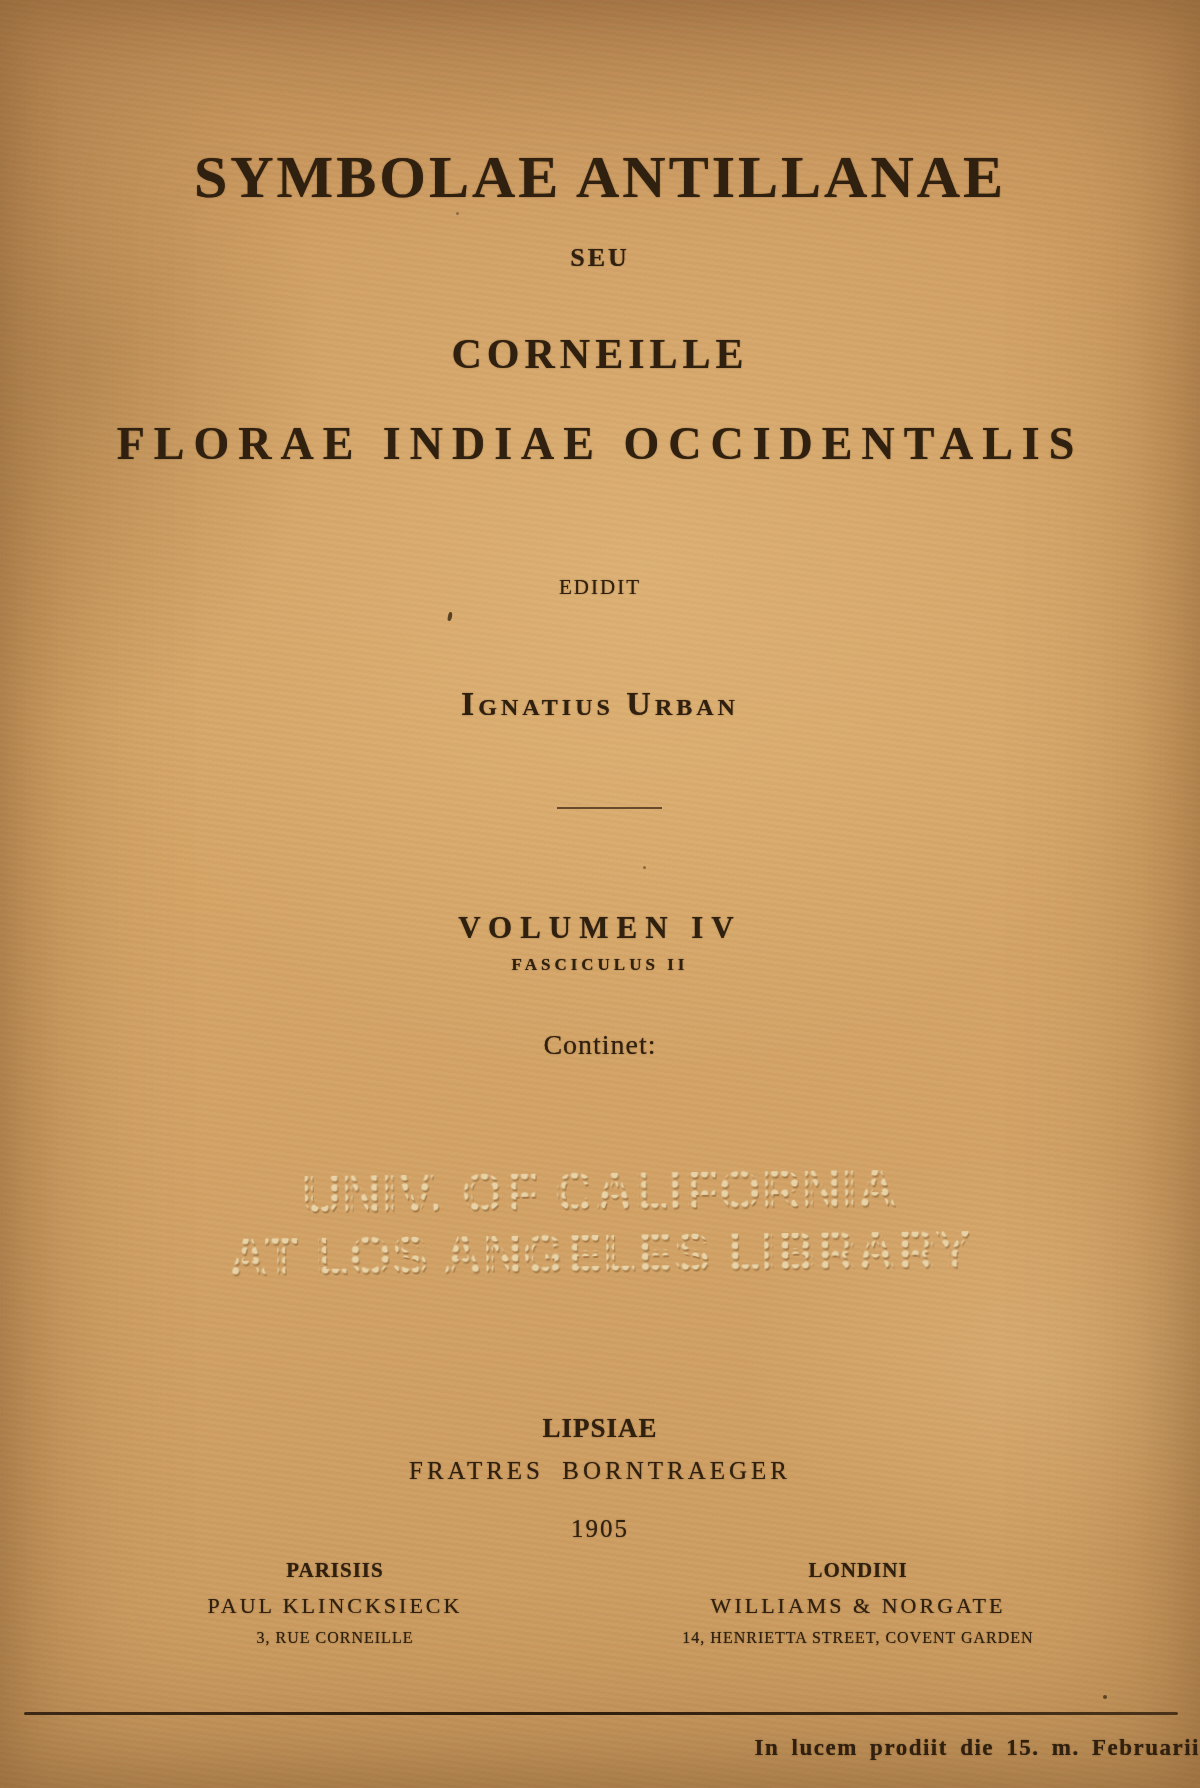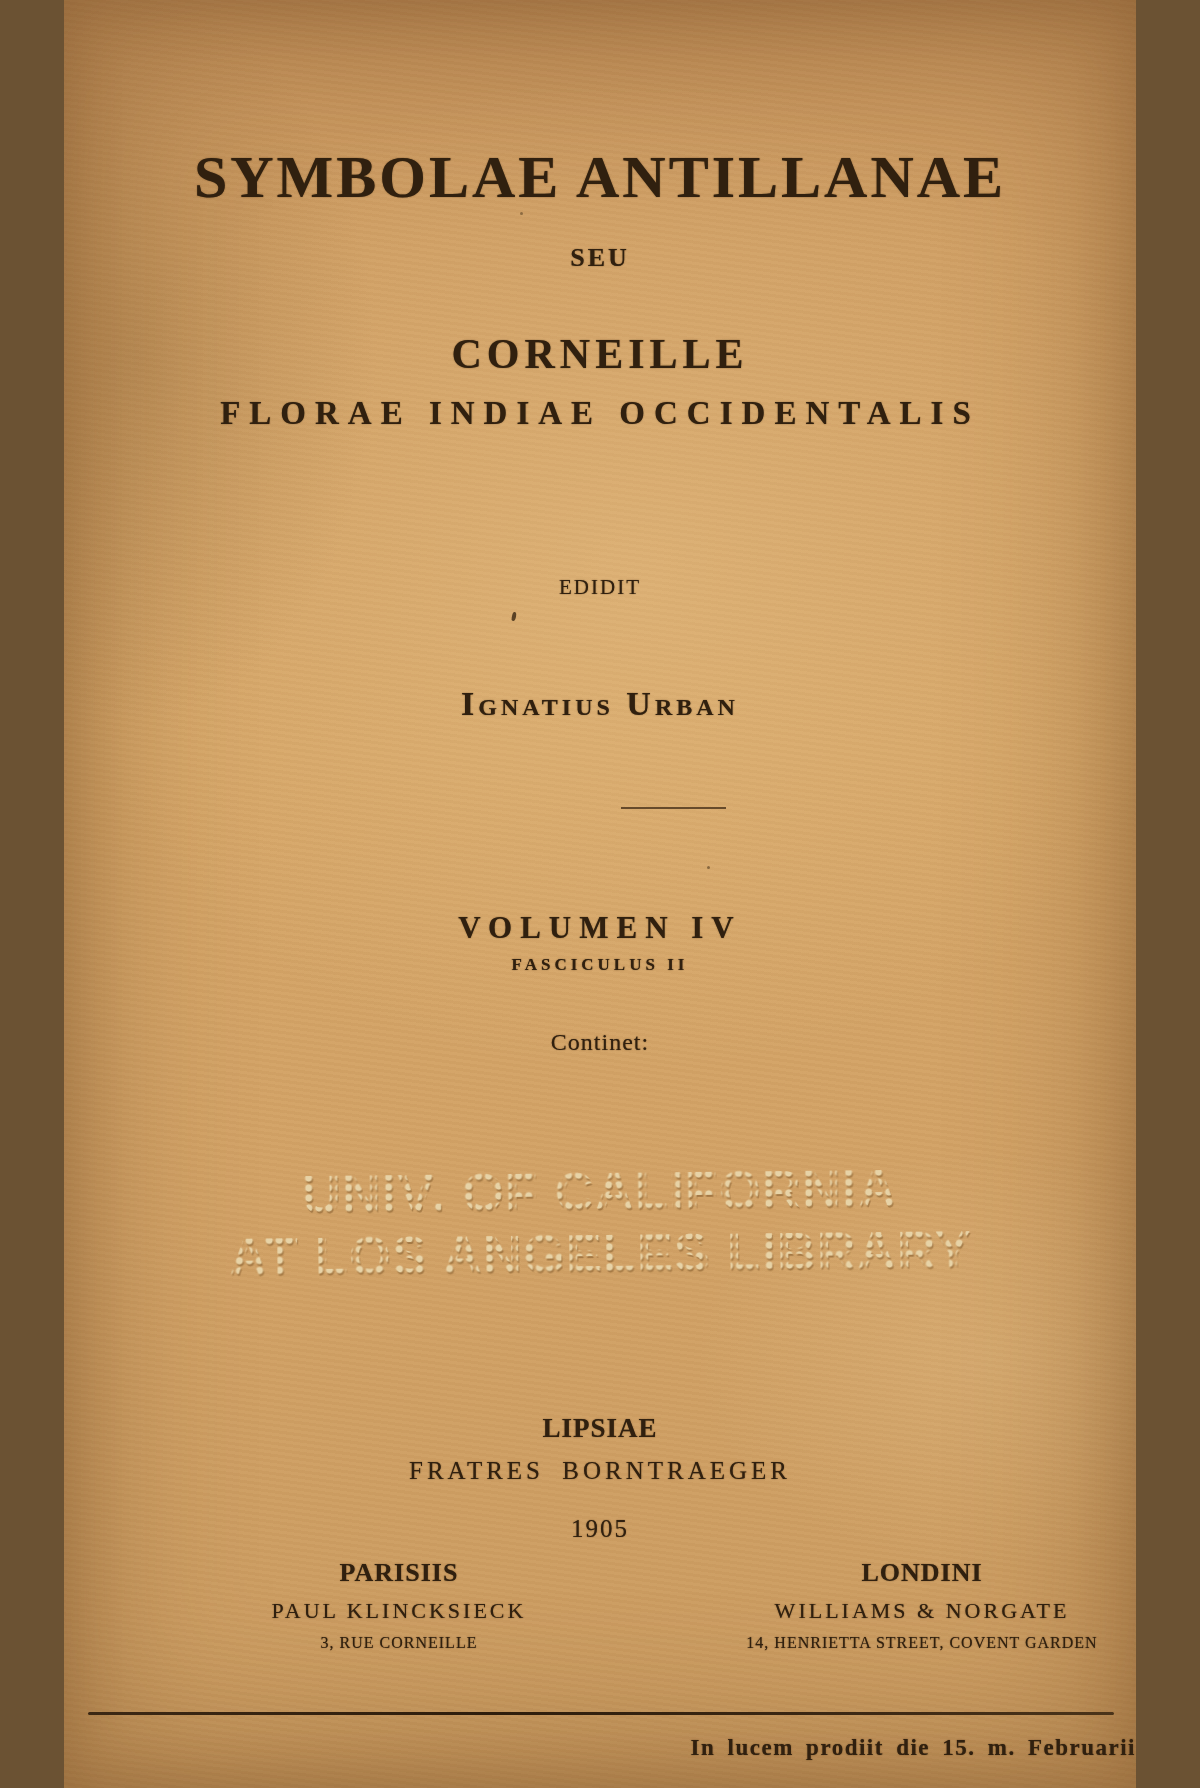--- a/index.html
+++ b/index.html
@@ -1,42 +1,42 @@
 <!DOCTYPE html>
 <html><head>
 <meta charset="utf-8">
 <style>
   html,body{margin:0;padding:0;background:#6b5233;}
   .page{
     position:relative;
-    width:1072px;height:1788px;
+    width:1200px;height:1788px;
     margin:0 auto;
     overflow:hidden;
     font-family:"Liberation Serif", serif;
     color:#30200f;
     background-image:
       radial-gradient(ellipse 340px 520px at 7% 20%, rgba(92,60,24,0.16), rgba(92,60,24,0) 70%),
       radial-gradient(ellipse 420px 300px at 86% 76%, rgba(255,236,190,0.12), rgba(255,236,190,0) 70%),
       radial-gradient(ellipse 820px 700px at 53% 32%, rgba(255,226,170,0.22), rgba(255,226,170,0) 72%),
       repeating-linear-gradient(8deg, rgba(255,242,210,0.025) 0 3px, rgba(110,72,32,0.03) 3px 6px),
       linear-gradient(180deg,#c3915a 0%, #cf9e63 14%, #d5a567 42%, #d2a266 68%, #ca9b60 100%);
     box-shadow: inset 0 0 150px 30px rgba(96,60,22,0.34), inset 0 0 50px 8px rgba(110,70,30,0.22);
   }
   .tb{position:absolute;left:0;right:0;text-align:center;line-height:1.05;white-space:nowrap;}
   .soft{text-shadow:0 0 1px rgba(52,32,12,0.55), 0 0 2px rgba(52,32,12,0.18);}
   .book-title{top:146px;font-size:60px;font-weight:700;letter-spacing:3px;}
   .seu{top:244px;font-size:26px;font-weight:700;letter-spacing:3px;}
   .fundamenta{top:332px;font-size:42px;font-weight:700;letter-spacing:5px;}
-  .florae{top:396px;font-size:33px;font-weight:700;letter-spacing:9px;}
+  .florae{top:420px;font-size:46px;font-weight:700;letter-spacing:9px;}
   .edidit{top:576px;font-size:21px;letter-spacing:2px;}
   .editor{top:686px;font-size:34px;font-weight:700;font-variant:small-caps;letter-spacing:4px;}
   .mid-rule{position:absolute;top:807px;left:557px;width:105px;height:2px;background:rgba(74,50,26,0.8);}
   .volume{top:912px;font-size:31px;font-weight:700;letter-spacing:8px;}
   .fascicle{top:956px;font-size:17px;font-weight:700;letter-spacing:4px;}
-  .continet{top:1030px;font-size:24px;letter-spacing:1px;word-spacing:3px;}
+  .continet{top:1030px;font-size:28px;letter-spacing:1px;word-spacing:3px;}
   .contents{top:1096px;font-size:25px;letter-spacing:0.5px;word-spacing:7px;}
   .stamp{position:absolute;top:1160px;left:0;right:0;text-align:center;transform:rotate(-0.6deg);}
   .stamp-line{
     display:block;
     font-family:"Liberation Sans", sans-serif;
     font-weight:700;
     font-size:54px;
     letter-spacing:1px;
     line-height:62px;
     color:transparent;
@@ -44,21 +44,21 @@
     background-size:10px 10px;
     -webkit-background-clip:text;
     background-clip:text;
     filter:drop-shadow(1px 2px 0.5px rgba(106,68,26,0.45));
     opacity:0.95;
   }
   .lipsiae{top:1414px;font-size:27px;font-weight:700;letter-spacing:1px;}
   .fratres{top:1458px;font-size:25px;letter-spacing:4px;word-spacing:8px;}
   .year{top:1516px;font-size:25px;letter-spacing:2px;}
   .col{position:absolute;text-align:center;line-height:1;white-space:nowrap;}
-  .col-city{font-size:26px;font-weight:700;letter-spacing:1px;}
+  .col-city{font-size:21px;font-weight:700;letter-spacing:1px;}
   .col-pub{font-size:22px;letter-spacing:3px;margin-top:14px;}
   .col-addr{font-size:16px;letter-spacing:1px;margin-top:13px;}
   .paris-col{top:1560px;left:335px;transform:translateX(-50%);}
   .london-col{top:1560px;left:858px;transform:translateX(-50%);}
   .footer-rule{position:absolute;top:1712px;left:24px;right:22px;height:3px;background:linear-gradient(90deg,#3c2814,#2e1d0c 40%,#3c2814 75%,#4a3319);border-radius:2px;}
   .colophon{top:1736px;font-size:23px;font-weight:700;letter-spacing:1.5px;word-spacing:5px;text-align:right;}
   .speck{position:absolute;background:#3a2712;border-radius:50%;}
   .speck.s1{top:612px;left:448px;width:4px;height:9px;border-radius:40% 60% 60% 40%;transform:rotate(12deg);opacity:.8;}
   .speck.s2{top:1695px;left:1103px;width:4px;height:4px;opacity:.75;}
   .speck.s3{top:866px;left:643px;width:3px;height:3px;opacity:.5;}

